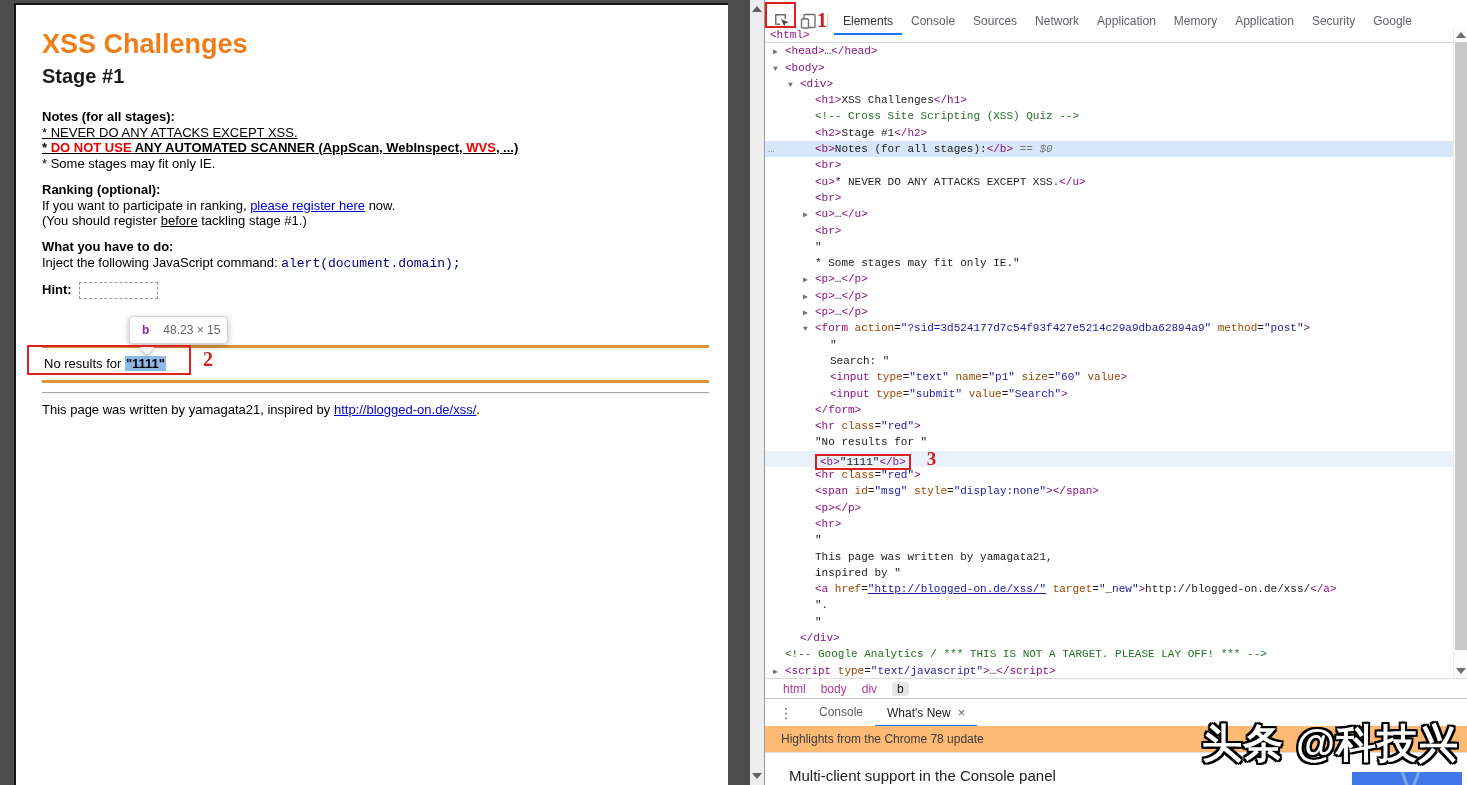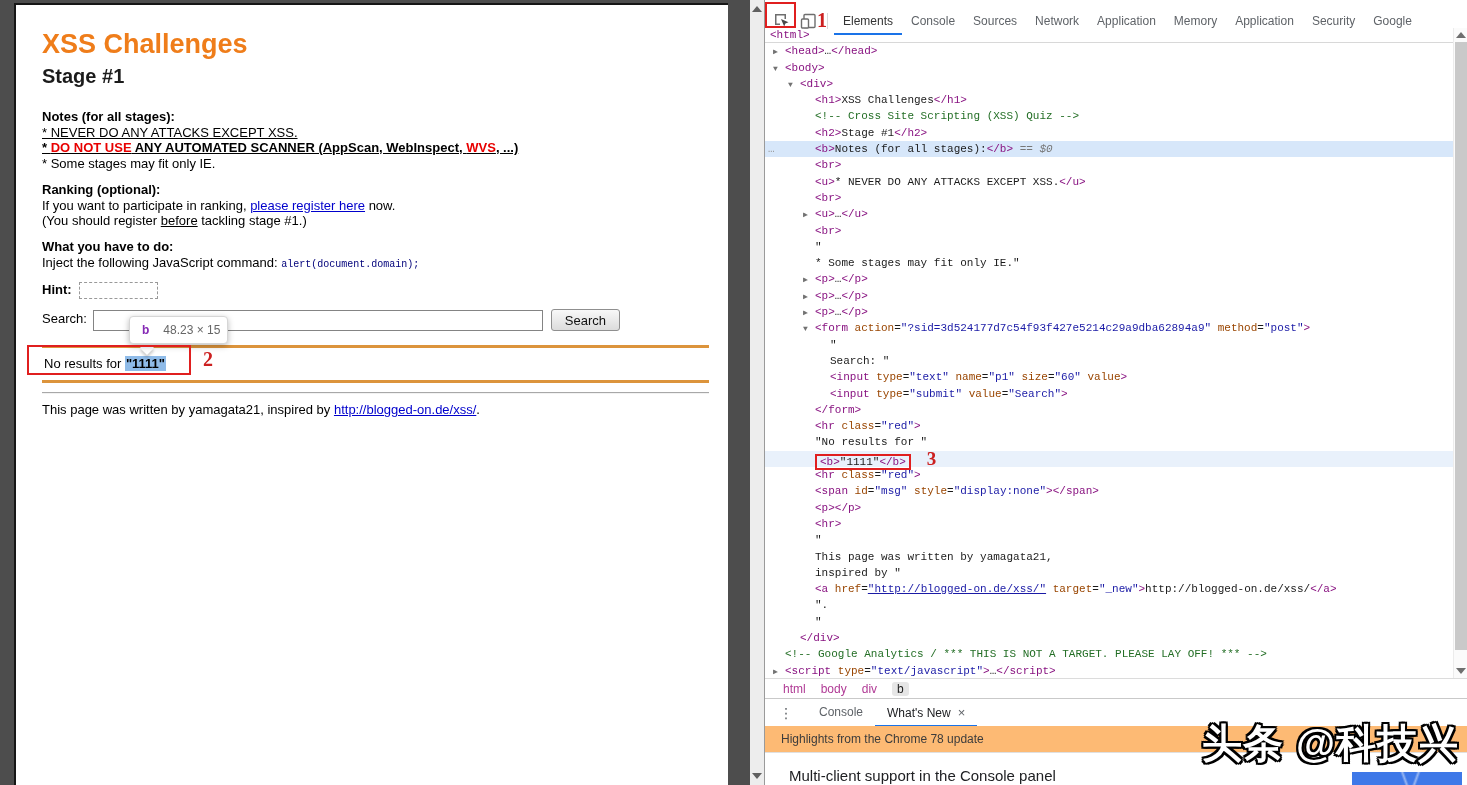--- a/index.html
+++ b/index.html
@@ -10,21 +10,21 @@
   #page { position:absolute; left:14px; top:3px; width:714px; height:782px; background:#fff;
           border-left:2px solid #161616; border-top:2px solid #161616; font-size:13px; color:#000; }
   .abs { position:absolute; }
   #page-title { left:26px; top:24px; font-size:27px; font-weight:bold; color:#ef7d1a; }
   #stage-title { left:26px; top:60px; font-size:20px; font-weight:bold; color:#1b1b1b; }
   .pblock { line-height:15.5px; }
   .bold { font-weight:bold; }
   .u { text-decoration:underline; }
   .red-text { color:#e80000; }
   a.plink { color:#0000cc; text-decoration:underline; }
-  .code { font-family:"Liberation Mono", monospace; font-size:10px; color:#00007a; }
+  .code { font-family:"Liberation Mono", monospace; font-size:13px; color:#00007a; }
   #hint-row { left:26px; top:277px; }
   #hint-box { display:inline-block; width:79px; height:17px; border:1px dashed #999; margin-left:7px; vertical-align:middle; }
   #search-row { left:26px; top:304px; }
   #search-input { width:450px; height:21px; border:1px solid #848484; margin-left:6px; vertical-align:middle; font-size:13px; padding:0 3px; }
   #search-btn { margin-left:8px; height:22px; padding:0 13px; font-size:13px; vertical-align:middle;
                 background:linear-gradient(#f8f8f8,#dcdcdc); border:1px solid #8f8f8f; border-radius:3px; color:#111; }
   .hr-orange { left:26px; width:667px; height:3px; background:#dc943c; }
   #no-results { left:28px; top:351px; }
   #sel-term { background:#8fbbe8; font-weight:bold; padding:0 1px; }
   #hr-gray { left:26px; top:387px; width:667px; height:2px; border-top:1px solid #a8a8a8; border-bottom:1px solid #f2f2f2; }
@@ -131,23 +131,20 @@
 
     <div class="abs pblock" style="left:26px; top:234px;">
       <div class="bold">What you have to do:</div>
       <div><span>Inject the following JavaScript command: </span><span class="code">alert(document.domain);</span></div>
     </div>
 
     <div id="hint-row" class="abs">
       <span class="bold">Hint:</span><span id="hint-box"></span>
     </div>
 
-    <div id="search-row" class="abs">
-      <span>Search:</span><input id="search-input" type="text" value="" style=""><button id="search-btn">Search</button>
-    </div>
 
     <div class="abs hr-orange" style="top:340px;"></div>
     <div id="no-results" class="abs"><span>No results for </span><span id="sel-term">"1111"</span></div>
     <div class="abs hr-orange" style="top:375px;"></div>
     <div id="hr-gray" class="abs"></div>
 
     <div id="page-footer" class="abs"><span>This page was written by yamagata21, inspired by </span><a class="plink" href="#">http://blogged-on.de/xss/</a><span>.</span></div>
   </div>
 
   <div id="page-scrollbar">

